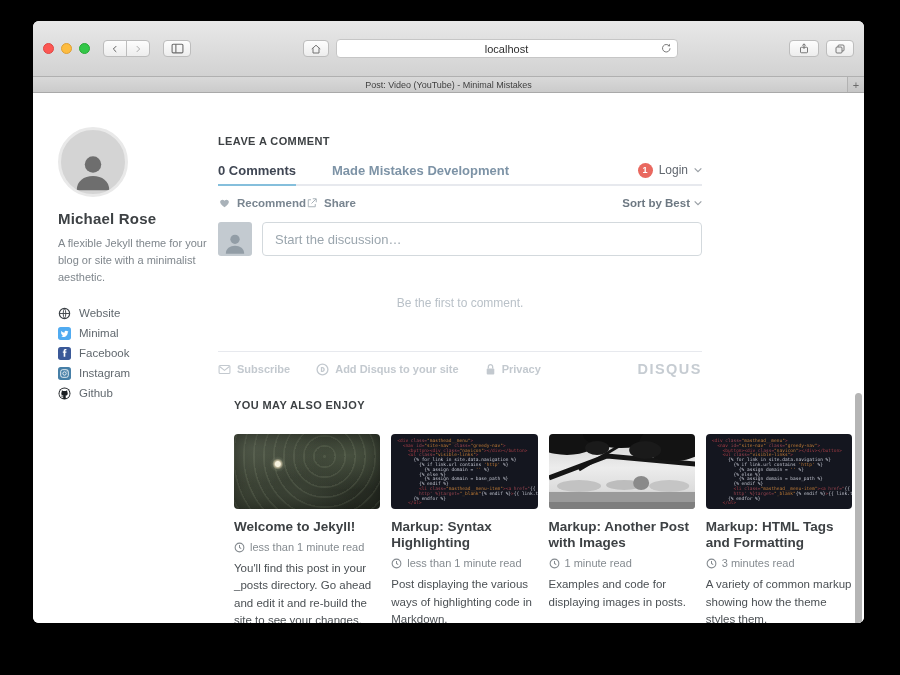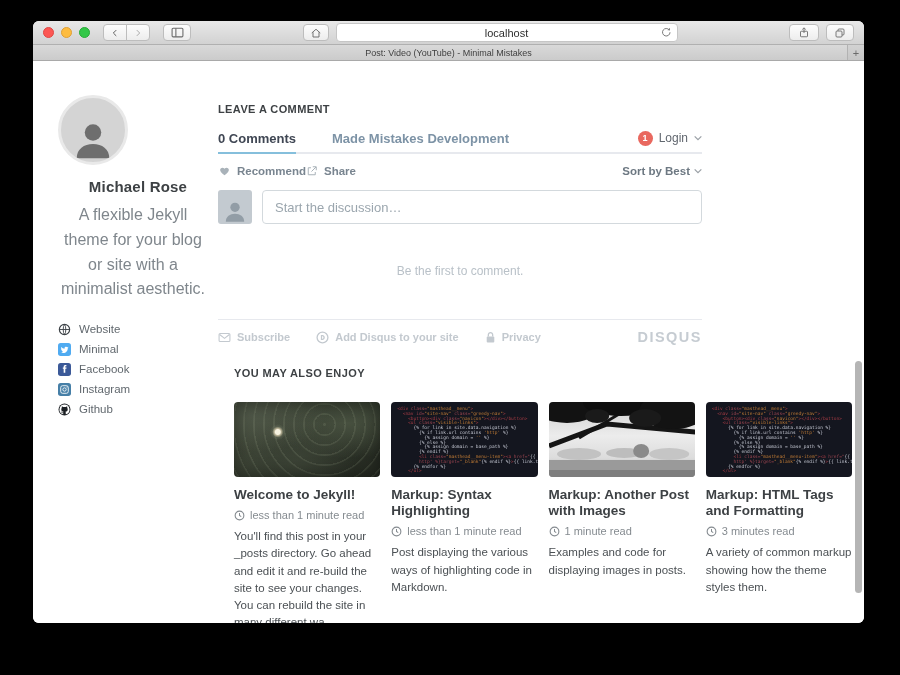--- a/index.html
+++ b/index.html
@@ -10,21 +10,21 @@
   }
   
   .window{
     position:absolute;left:33px;top:21px;width:831px;height:602px;
     border-radius:6px;overflow:hidden;background:#fff;
     box-shadow:0 12px 30px rgba(0,0,0,.65);
   }
   .toolbar{
     height:23px;background:linear-gradient(#e8e8e8,#d2d2d2);
     border-bottom:1px solid #b0b0b0;
-    display:flex;align-items:center;padding:0 10px;gap:7px;
+    display:flex;align-items:center;padding:16px 10px;gap:7px;
   }
   .tl{width:11px;height:11px;border-radius:50%;flex:0 0 auto;}
   .tl.close{background:#fc5753;border:1px solid #df4744;box-sizing:border-box;}
   .tl.min{background:#fdbc40;border:1px solid #de9f34;box-sizing:border-box;}
   .tl.max{background:#33c748;border:1px solid #27aa35;box-sizing:border-box;}
   .cbtn{
     height:17px;min-width:24px;box-sizing:border-box;
     border:1px solid #bdbdbd;border-radius:4px;
     background:linear-gradient(#fdfdfd,#ededed);
     display:flex;align-items:center;justify-content:center;color:#666;
@@ -46,27 +46,27 @@
     font-size:9px;color:#3f3f3f;
   }
   .newtab{
     position:absolute;right:0;top:0;bottom:0;width:16px;
     border-left:1px solid #b2b2b2;display:flex;align-items:center;justify-content:center;
     color:#6a6a6a;font-size:11px;background:linear-gradient(#d2d2d2,#c6c6c6);
   }
   
   .content{position:relative;height:563px;background:#fff;overflow:hidden;}
   
-  .author{position:absolute;left:25px;top:34px;width:160px;text-align:center;}
+  .author{position:absolute;left:25px;top:34px;width:160px;}
   .avatar{
     width:64px;height:64px;border-radius:50%;background:#d4d4d4;
     border:3px solid #e9e9e9;display:flex;align-items:flex-end;justify-content:center;overflow:hidden;
   }
   .author h2{margin:13px 0 0;font-size:15px;color:#3d4144;letter-spacing:.2px;}
-  .author .bio{margin-top:8px;font-size:16px;line-height:1.55;color:#7f868c;width:150px;}
+  .author .bio{margin-top:8px;font-size:11px;line-height:1.55;color:#7f868c;width:150px;}
   .alinks{margin-top:17px;}
   .alink{display:flex;align-items:center;gap:8px;height:20px;font-size:11.5px;color:#61686e;cursor:pointer;}
   
   .disqus{position:absolute;left:185px;top:42px;width:484px;}
   .sec-h{font-size:11px;font-weight:bold;color:#3d4144;letter-spacing:.4px;}
   .d-tabs{margin-top:9px;display:flex;align-items:center;border-bottom:2px solid #e7e9ee;}
   .d-tab{padding:7px 0 6px;margin-bottom:-2px;border-bottom:2px solid transparent;
     font-size:13px;font-weight:bold;color:#3f4653;cursor:pointer;}
   .d-tab.active{border-bottom-color:var(--accent-underline);}
   .d-tab.community{margin-left:36px;color:var(--link-blue);}

